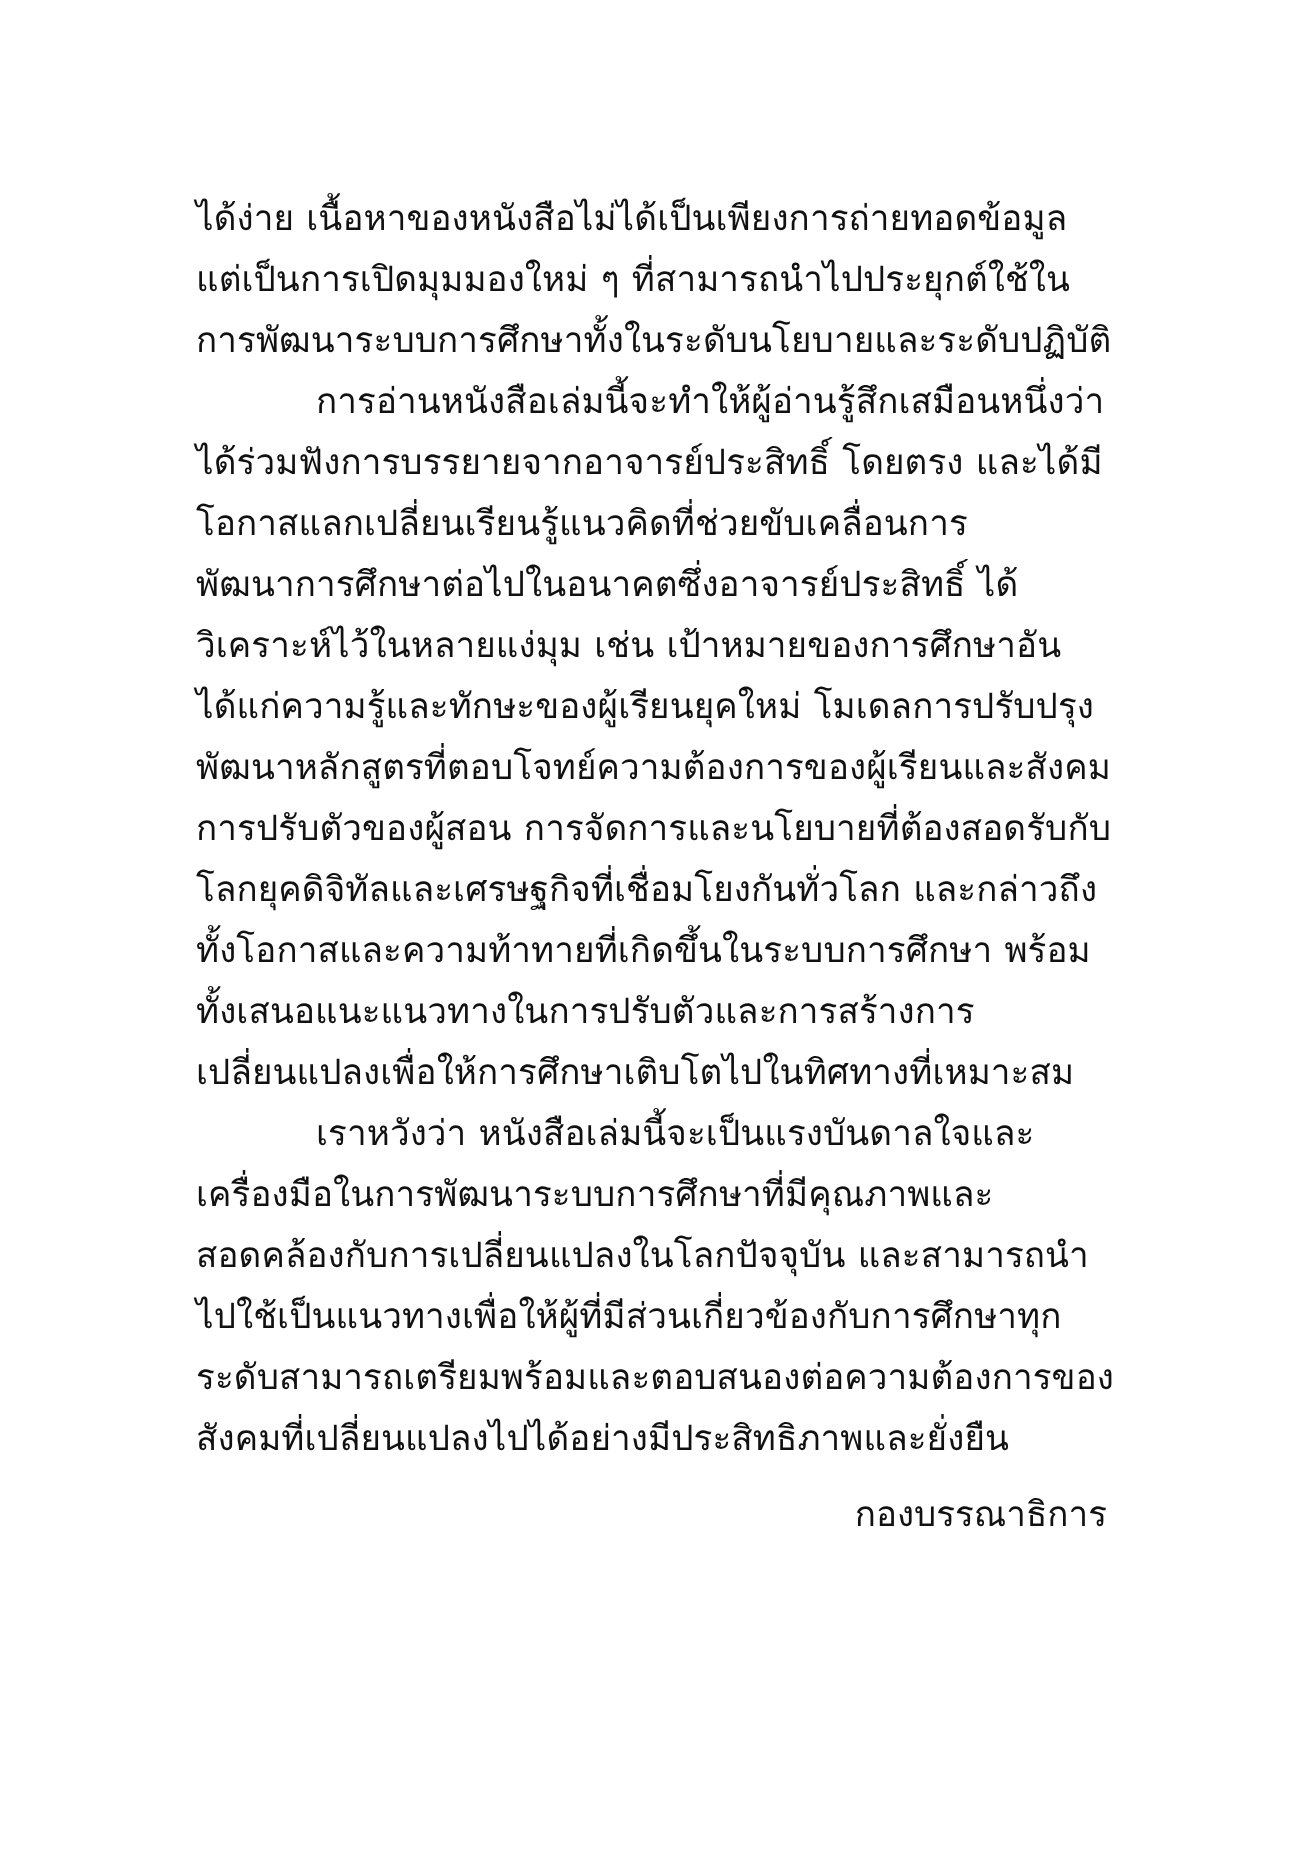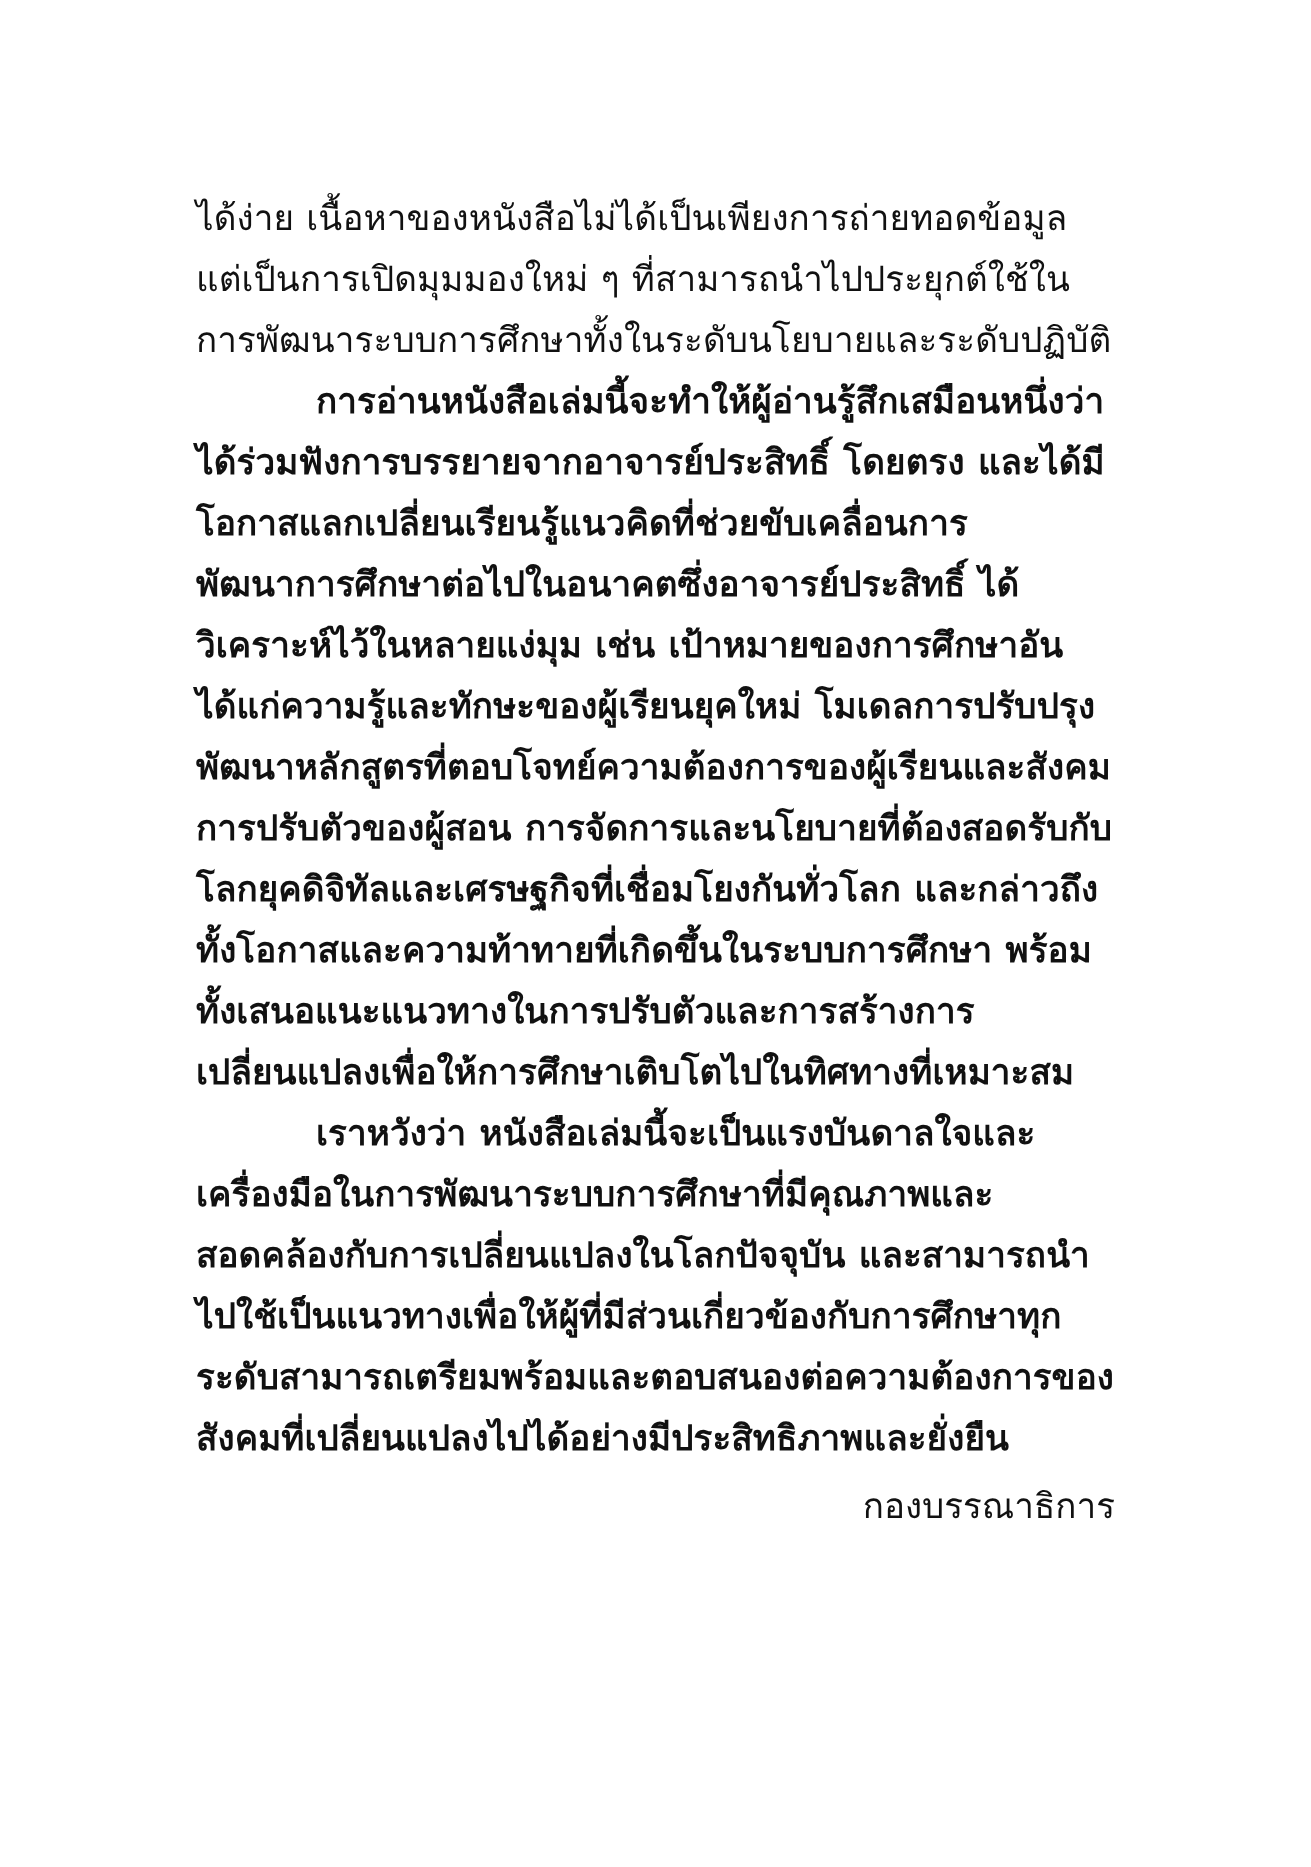--- a/index.html
+++ b/index.html
@@ -35,24 +35,23 @@
     text-align: left;
     word-spacing: 1px;
     color: #111111;
     font-weight: 400;
   }
   .para.indent {
     text-indent: 120px;
   }
   .para + .para {
     margin-top: 0;
-    font-weight: bold;
   }
   .signature {
-    margin: 1px;
+    margin: 9px;
     padding-top: 6px;
     font-size: 35px;
     line-height: 61px;
     text-align: right;
     color: #111111;
   }
 </style>
 </head>
 <body>
 

